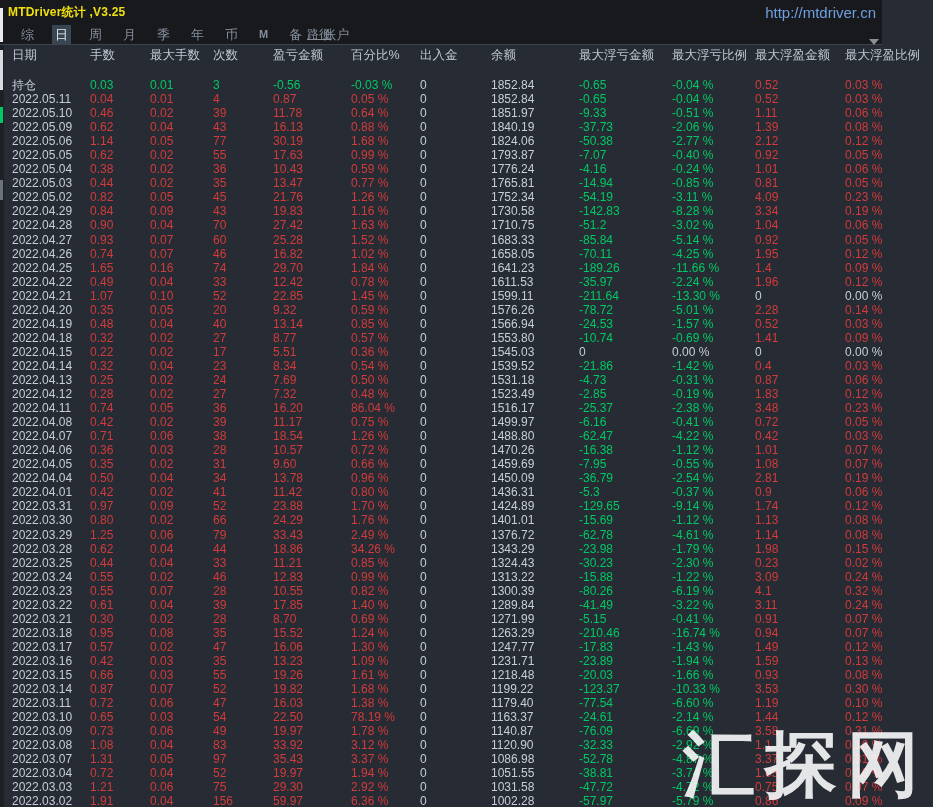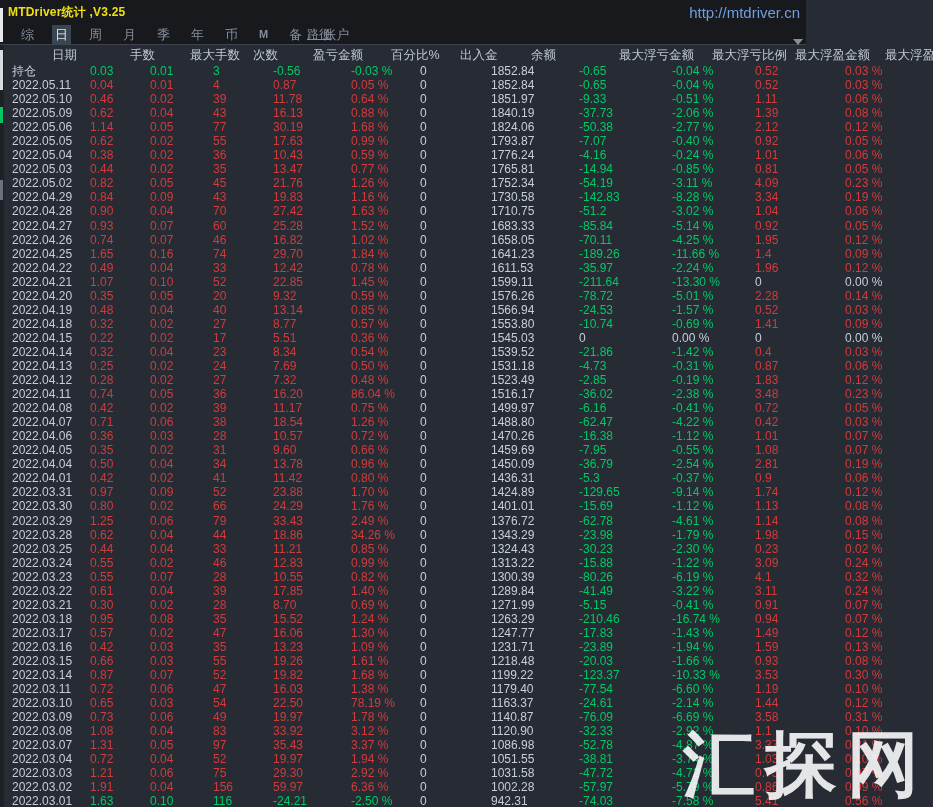--- a/index.html
+++ b/index.html
@@ -4,21 +4,21 @@
 <style>
   html,body{margin:0;padding:0;background:#000;}
   #app{
     position:relative;width:933px;height:807px;overflow:hidden;
     background:var(--bg-table,#272c34);
     font-family:"Liberation Sans","DejaVu Sans",sans-serif;
     -webkit-font-smoothing:antialiased;
   }
   
   #topbar{
-    position:absolute;left:0;top:0;width:806px;height:45px;
+    position:absolute;left:0;top:0;width:882px;height:45px;
     background:var(--bg-topbar,#17191d);
     border-bottom:1px solid #3d4450;
     box-sizing:border-box;
   }
   #title{
     position:absolute;left:8px;top:4px;
     color:var(--accent-yellow,#f0e010);
     font-size:12px;font-weight:bold;letter-spacing:0.2px;
   }
   #link{
@@ -54,21 +54,21 @@
   .edge-tick.green{background:#00c864;}
   .edge-tick.gray{background:#6a727c;}
   #titlebar-sliver{position:absolute;left:0;top:8px;width:3px;height:34px;background:#e8eaee;}
   
   #table{position:absolute;left:0;top:48px;width:933px;}
   .trow{
     display:grid;
     grid-template-columns:90px 60px 63px 60px 78px 69px 71px 88px 93px 83px 90px 88px;
     height:14.06px;line-height:14px;font-size:12px;white-space:nowrap;
   }
-  .trow.header{height:15px;margin-bottom:1px;padding-left:40px;}
+  .trow.header{height:15px;margin-bottom:15px;}
   .tcell{overflow:hidden;}
   .tcell:first-child{padding-left:12px;}
   .c-head{color:var(--header-gray,#bfc7d2);font-size:12.5px;}
   .c-gray{color:var(--text-gray,#c7ced9);}
   .c-red{color:var(--text-red,#d23b3b);}
   .c-green{color:var(--text-green,#00c864);}
   
   #watermark{
     position:absolute;right:4px;bottom:-6px;
     font-size:72px;font-weight:bold;letter-spacing:10px;
@@ -447,21 +447,21 @@
       </div>
       <div class="trow">
         <div class="tcell c-gray">2022.04.11</div>
         <div class="tcell c-red">0.74</div>
         <div class="tcell c-red">0.05</div>
         <div class="tcell c-red">36</div>
         <div class="tcell c-red">16.20</div>
         <div class="tcell c-red">86.04 %</div>
         <div class="tcell c-gray">0</div>
         <div class="tcell c-gray">1516.17</div>
-        <div class="tcell c-green">-36.02</div>
+        <div class="tcell c-green">-25.37</div>
         <div class="tcell c-green">-2.38 %</div>
         <div class="tcell c-red">3.48</div>
         <div class="tcell c-red">0.23 %</div>
       </div>
       <div class="trow">
         <div class="tcell c-gray">2022.04.08</div>
         <div class="tcell c-red">0.42</div>
         <div class="tcell c-red">0.02</div>
         <div class="tcell c-red">39</div>
         <div class="tcell c-red">11.17</div>

